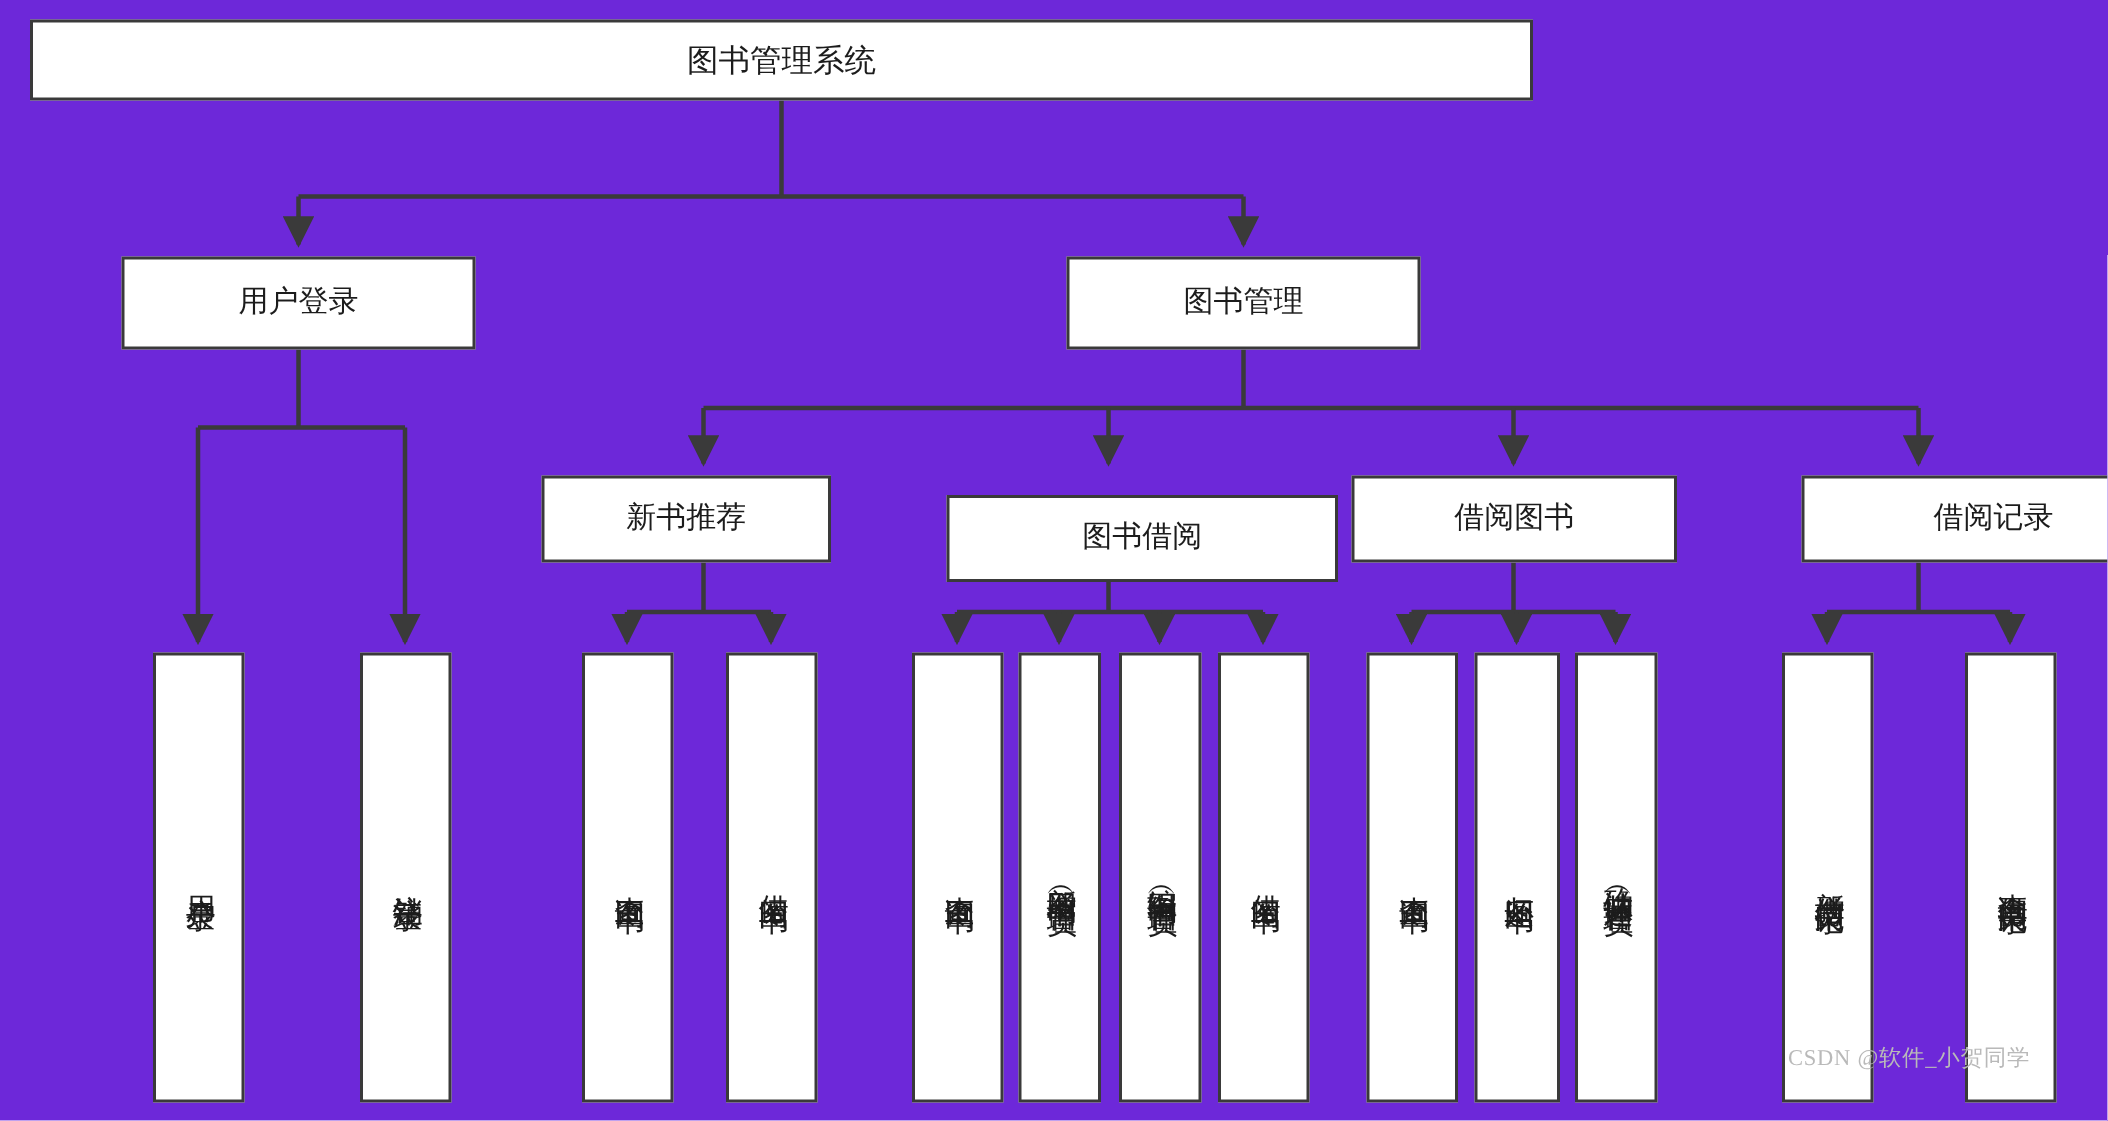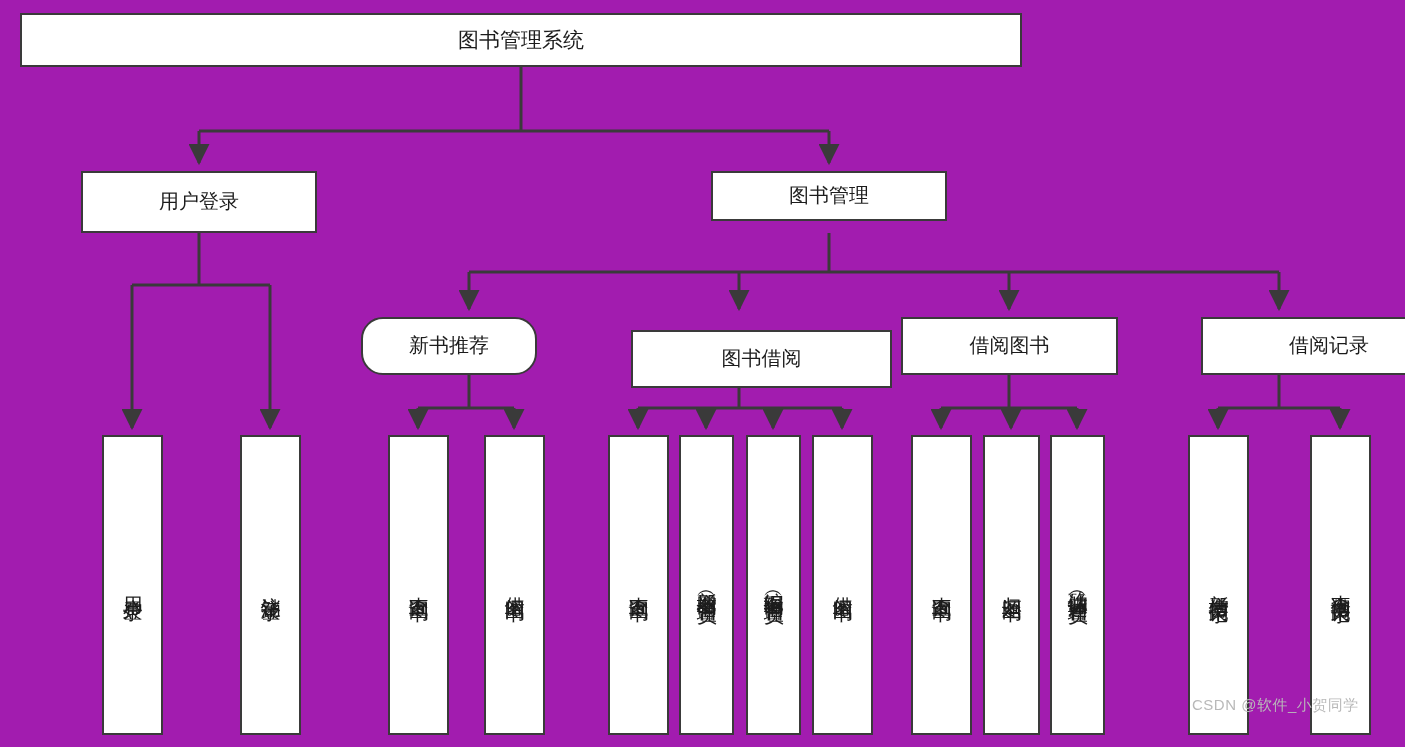--- a/index.html
+++ b/index.html
@@ -56,21 +56,21 @@
     font-size: 15px;
     color: #b9b9b9;
     white-space: nowrap;
     letter-spacing: 0.5px;
     pointer-events: none;
   }
 </style>
 </head>
 <body>
 
-<div id="canvas" style="background: #a21caf;">
+<div id="canvas" style="background: #6d28d9; font-family: Liberation Serif, serif;">
 
   <svg class="wires" viewBox="0 0 1405 747" xmlns="http://www.w3.org/2000/svg">
     <defs>
       <marker id="arrow" viewBox="0 0 10 10" refX="9" refY="5" markerWidth="7" markerHeight="7" orient="auto-start-reverse">
         <path d="M 0 0 L 10 5 L 0 10 z" fill="#3a3a3a"></path>
       </marker>
     </defs>
     <g stroke="#3a3a3a" stroke-width="3" fill="none">
 
       <path d="M 521 67 L 521 131"></path>
@@ -115,25 +115,25 @@
     </g>
   </svg>
 
   <div class="node root" style="left: 20px; top: 13px; width: 1002px; height: 54px; border-color: rgb(58, 58, 58); color: rgb(28, 28, 28);">
     <span class="label">图书管理系统</span>
   </div>
 
   <div class="node level1" style="left: 81px; top: 171px; width: 236px; height: 62px; border-color: rgb(58, 58, 58); color: rgb(28, 28, 28);">
     <span class="label">用户登录</span>
   </div>
-  <div class="node level1" style="left: 711px; top: 171px; width: 236px; height: 50px; border-color: rgb(58, 58, 58); color: rgb(28, 28, 28);">
+  <div class="node level1" style="left: 711px; top: 171px; width: 236px; height: 62px; border-color: rgb(58, 58, 58); color: rgb(28, 28, 28);">
     <span class="label">图书管理</span>
   </div>
 
-  <div class="node level2" style="left: 361px; top: 317px; width: 176px; height: 58px; border-color: rgb(58, 58, 58); color: rgb(28, 28, 28); border-radius: 22px;">
+  <div class="node level2" style="left: 361px; top: 317px; width: 193px; height: 58px; border-color: rgb(58, 58, 58); color: rgb(28, 28, 28);">
     <span class="label">新书推荐</span>
   </div>
   <div class="node level2" style="left: 631px; top: 330px; width: 261px; height: 58px; border-color: rgb(58, 58, 58); color: rgb(28, 28, 28); text-align: right;">
     <span class="label">图书借阅</span>
   </div>
   <div class="node level2" style="left: 901px; top: 317px; width: 217px; height: 58px; border-color: rgb(58, 58, 58); color: rgb(28, 28, 28);">
     <span class="label">借阅图书</span>
   </div>
   <div class="node level2" style="left: 1171px; top: 317px; width: 256px; height: 58px; border-color: rgb(58, 58, 58); color: rgb(28, 28, 28); margin-left: 30px;">
     <span class="label">借阅记录</span>

